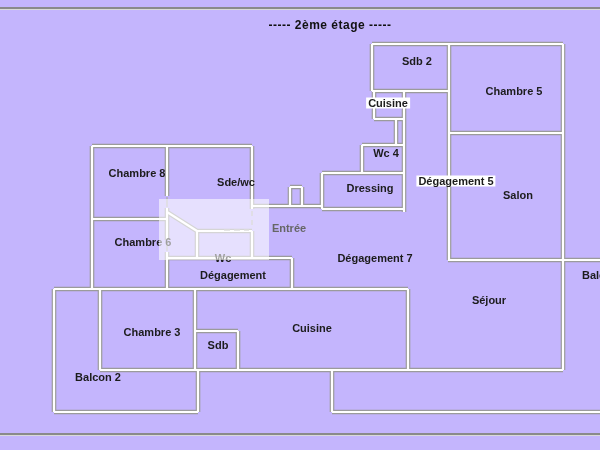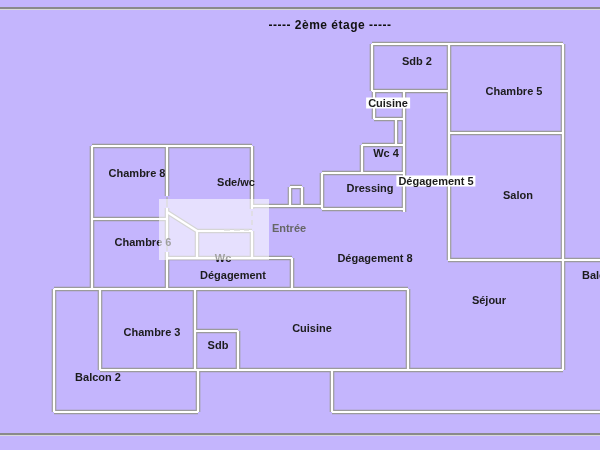--- a/index.html
+++ b/index.html
@@ -101,29 +101,29 @@
       <path d="M224,230 L249,230" stroke-dasharray="6 4"></path>
       <path d="M252,211 L252,229" stroke-dasharray="5 4"></path>
     </g>
   </svg>
 
   <div class="lbl" style="left:417px;top:61px">Sdb 2</div>
   <div class="lbl" style="left:514px;top:91px">Chambre 5</div>
   <div class="lbl onwall" style="left:388px;top:103px">Cuisine</div>
   <div class="lbl" style="left:386px;top:153px">Wc 4</div>
   <div class="lbl" style="left:370px;top:188px">Dressing</div>
-  <div class="lbl onwall" style="left:436px;top:181px">Dégagement 5</div>
+  <div class="lbl onwall" style="left:456px;top:181px">Dégagement 5</div>
   <div class="lbl" style="left:518px;top:195px">Salon</div>
   <div class="lbl" style="left:137px;top:173px">Chambre 8</div>
   <div class="lbl" style="left:236px;top:182px">Sde/wc</div>
   <div class="lbl" style="left:143px;top:242px">Chambre 6</div>
   <div class="lbl" style="left:223px;top:258px">Wc</div>
   <div class="lbl muted" style="left:289px;top:228px">Entrée</div>
   <div class="lbl" style="left:233px;top:275px">Dégagement</div>
-  <div class="lbl" style="left:375px;top:258px">Dégagement 8</div>
+  <div class="lbl" style="left:375px;top:258px">Dégagement 7</div>
   <div class="lbl" style="left:152px;top:332px">Chambre 3</div>
   <div class="lbl" style="left:218px;top:345px">Sdb</div>
   <div class="lbl" style="left:312px;top:328px">Cuisine</div>
   <div class="lbl" style="left:489px;top:300px">Séjour</div>
   <div class="lbl" style="left:98px;top:377px">Balcon 2</div>
   <div class="lbl edge" style="left:582px;top:275px">Balcon</div>
 
   <div id="watermark"></div>
 
 </div>

